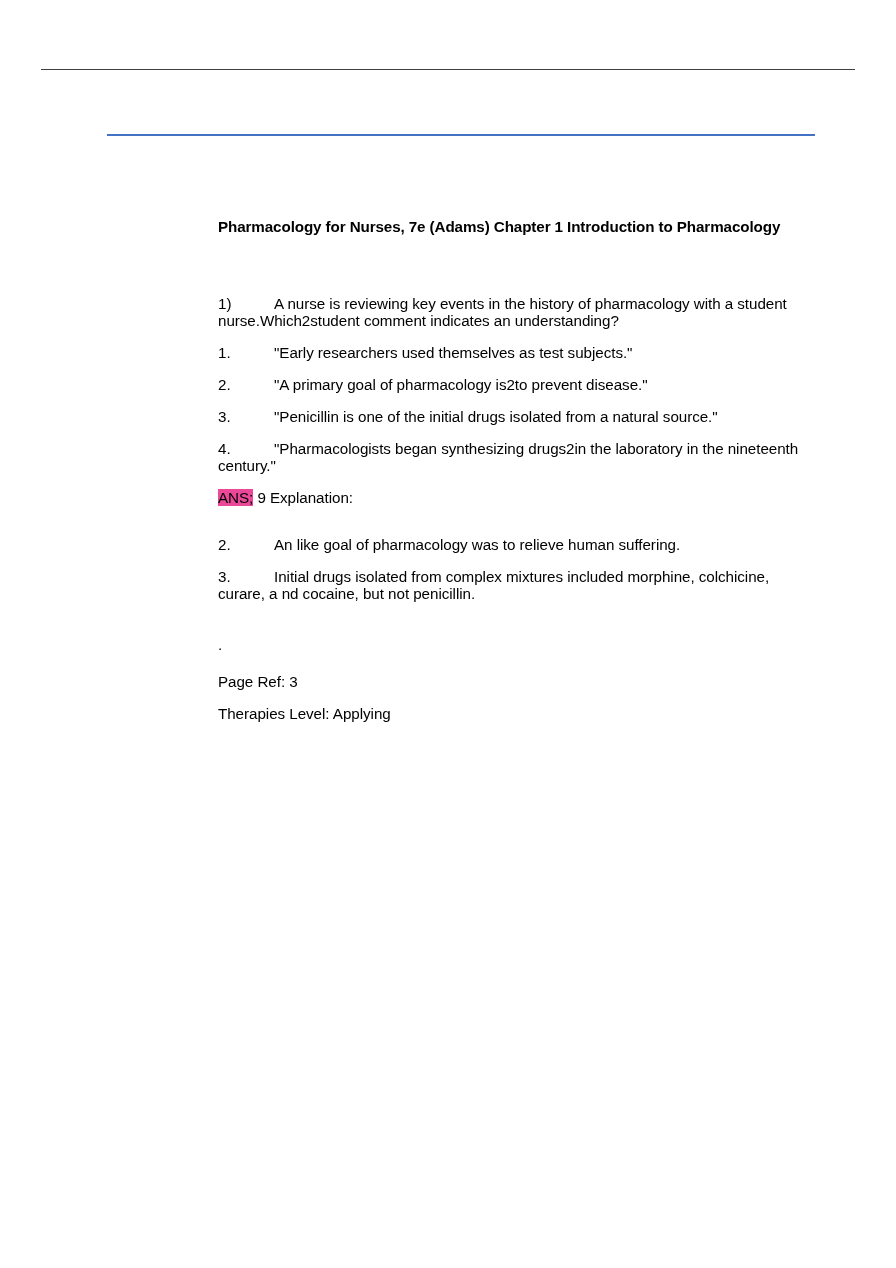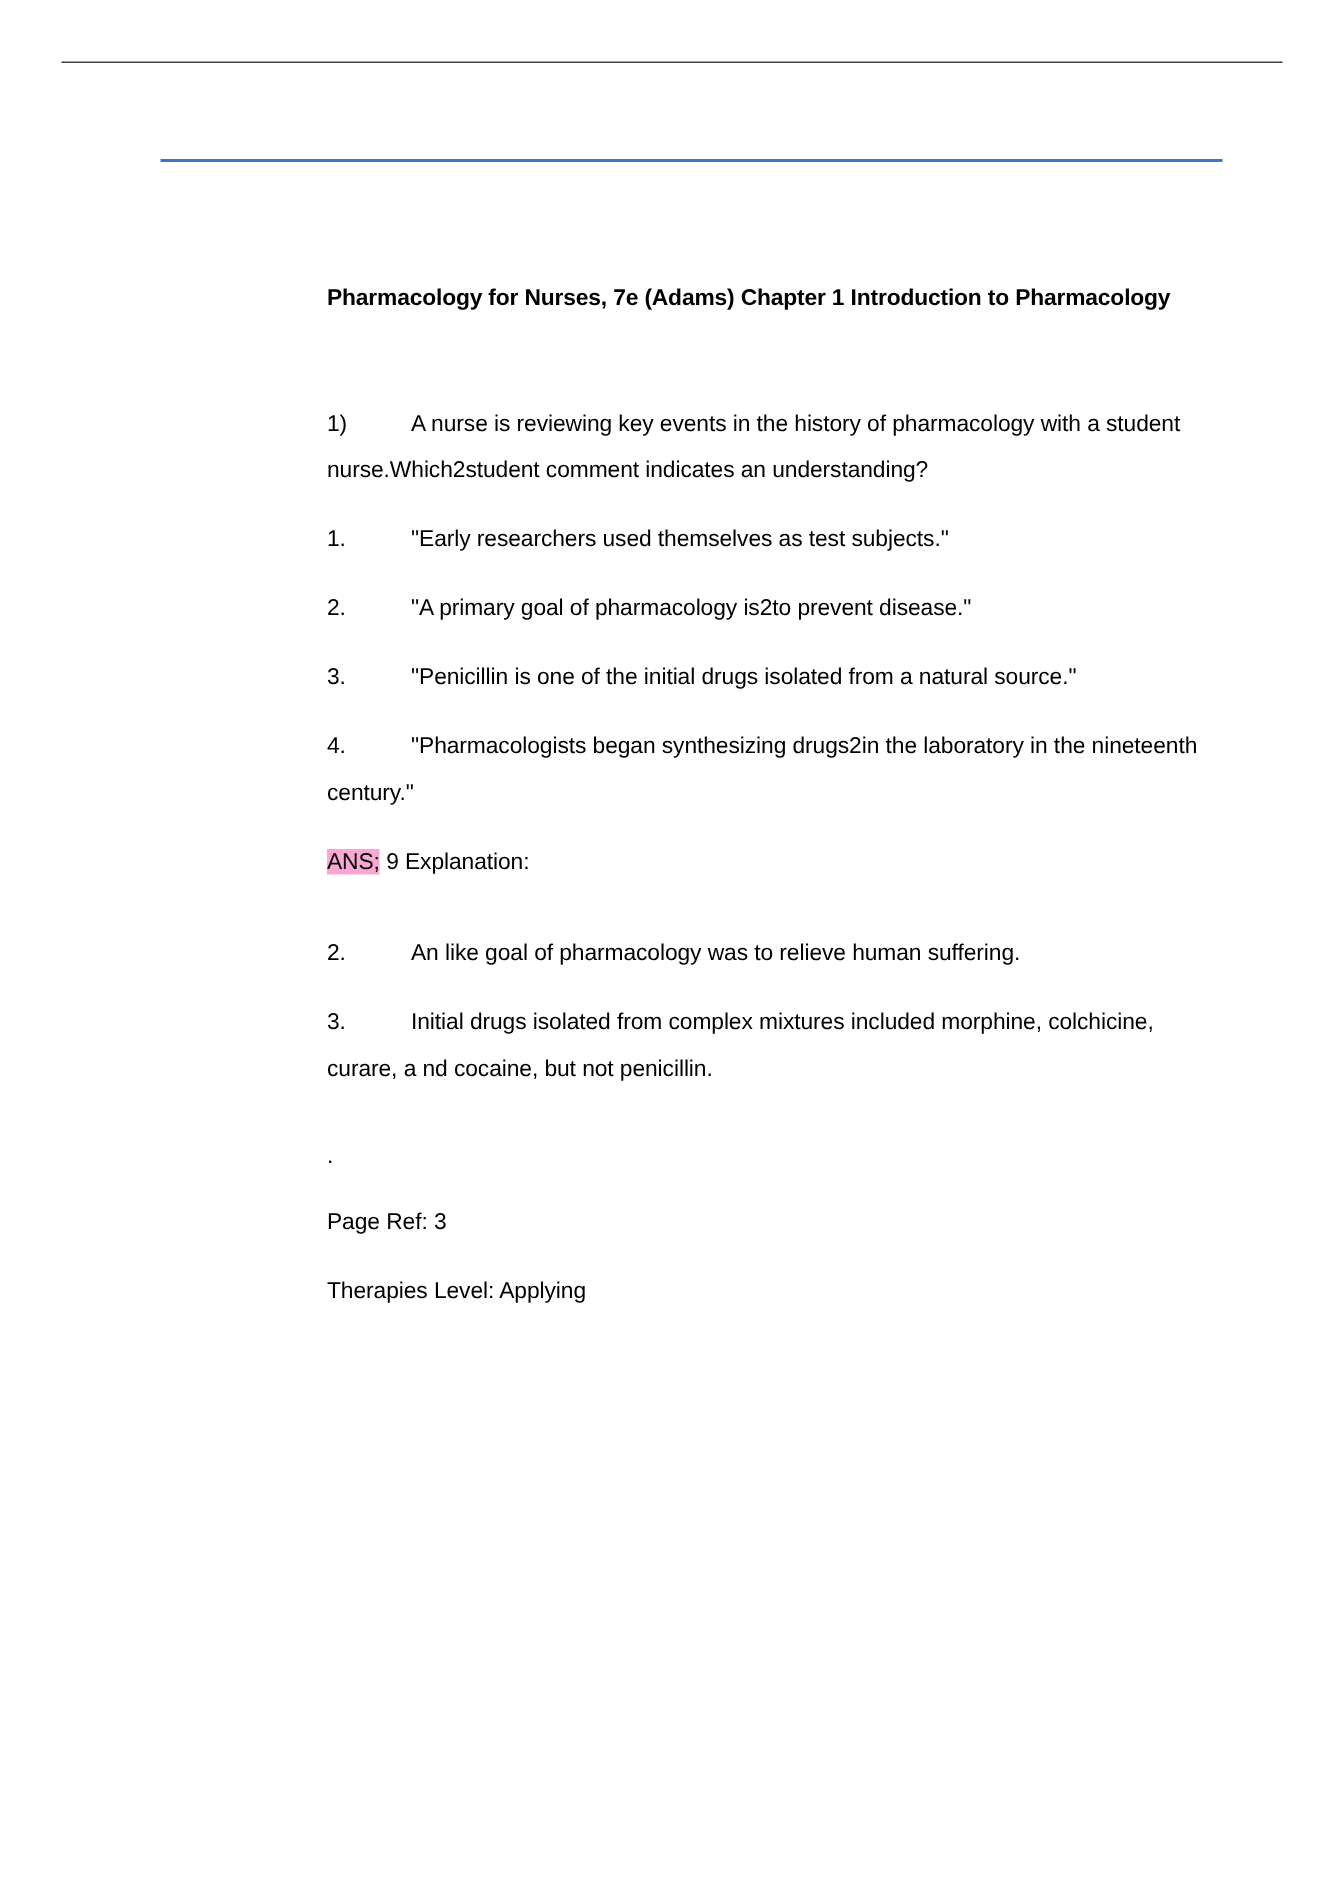--- a/index.html
+++ b/index.html
@@ -12,20 +12,21 @@
     font-family: "Liberation Sans", sans-serif;
     color: #000000;
   }
   .page {
     position: relative;
     width: 896px;
     height: 906px;
     background: #ffffff;
     overflow: hidden;
     box-sizing: border-box;
+    margin-top: 28px;
   }
 
   
   .rule-top-gray {
     position: absolute;
     left: 41px;
     top: 41px;
     width: 814px;
     height: 0;
     border-top: 1.6px solid #404040;
@@ -66,21 +67,21 @@
   .doc-heading {
     font-size: 15.2px;
     font-weight: bold;
     line-height: 25px;
     letter-spacing: -0.1px;
     margin: 0;
   }
 
   .para {
     font-size: 15.2px;
-    line-height: 31px;
+    line-height: 17px;
     margin: 0;
     letter-spacing: -0.05px;
   }
 
   
   .gap-heading   { height: 56px; }
   .gap-para      { height: 15px; }
   .gap-small     { height: 15px; }
 
   
@@ -96,21 +97,21 @@
   
   .sub-indent {
     margin-left: 52px;
     width: 538px;
   }
   .sub-indent .marker {
     min-width: 56px;
   }
 
   .highlight {
-    background-color: #f9a8d4;
+    background-color: #ec4899;
   }
 
   .lone-period {
     font-size: 15.2px;
     line-height: 25.5px;
     margin: 0;
   }
 </style>
 </head>
 <body>

